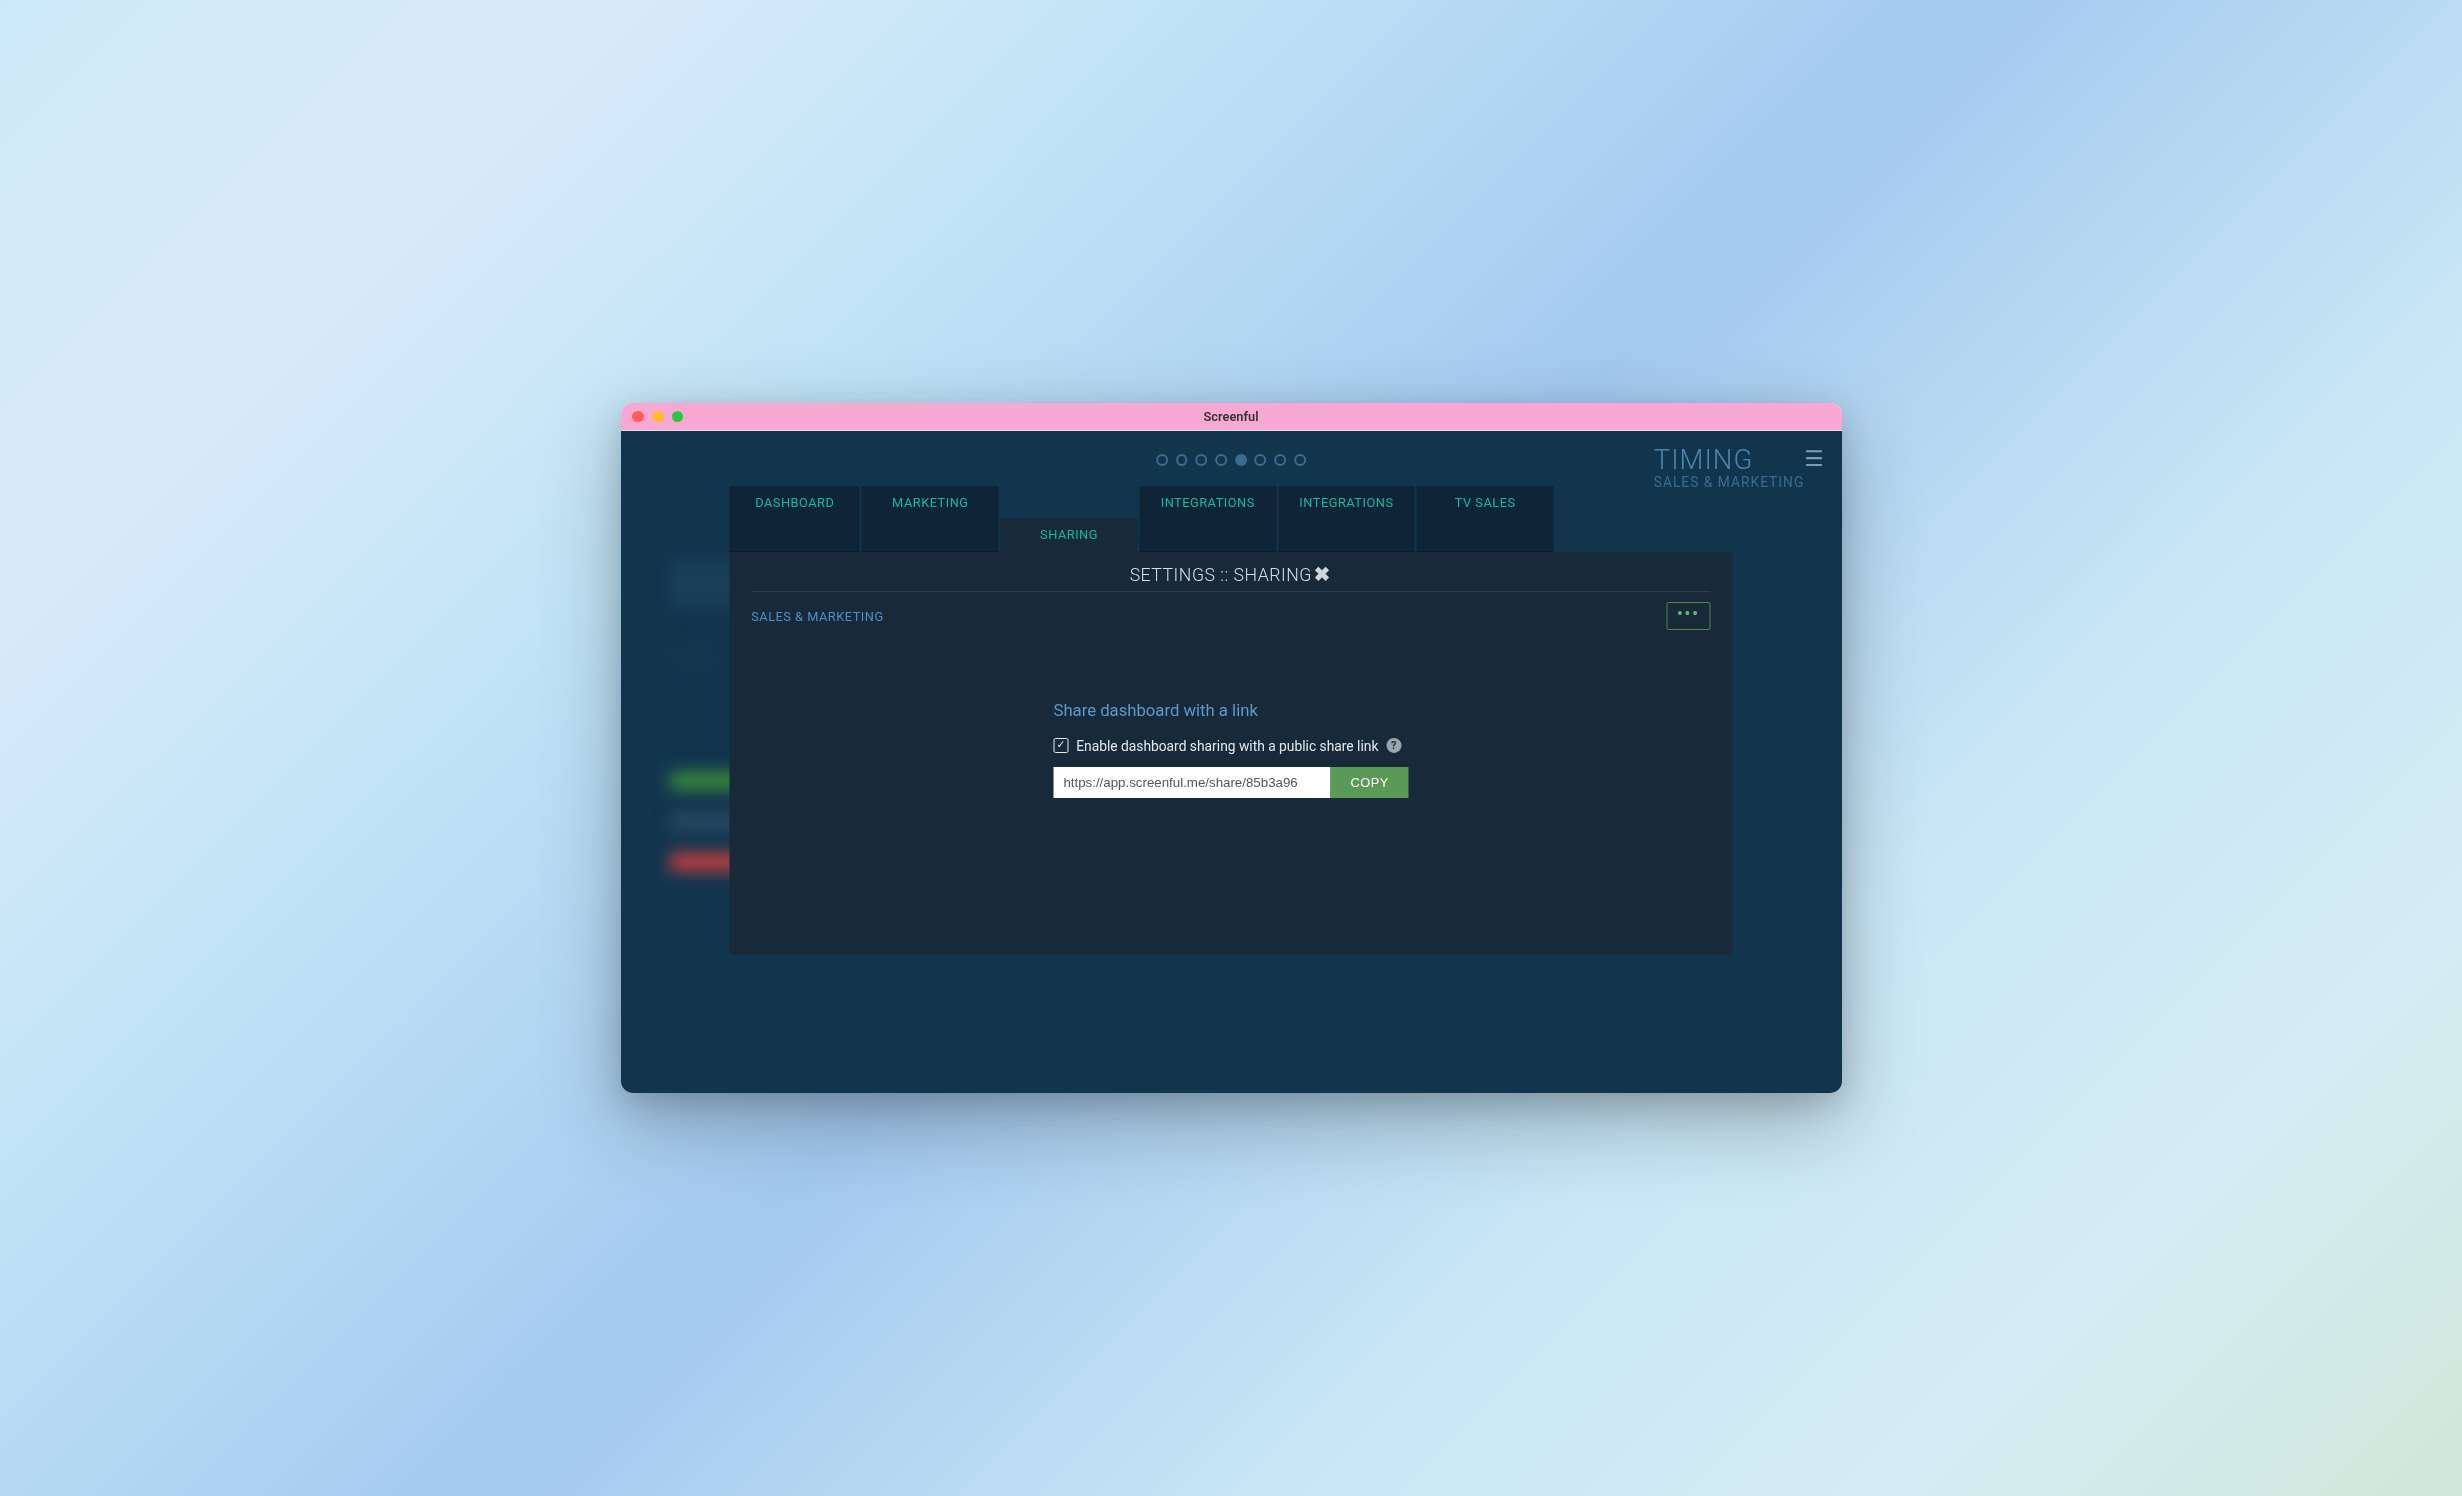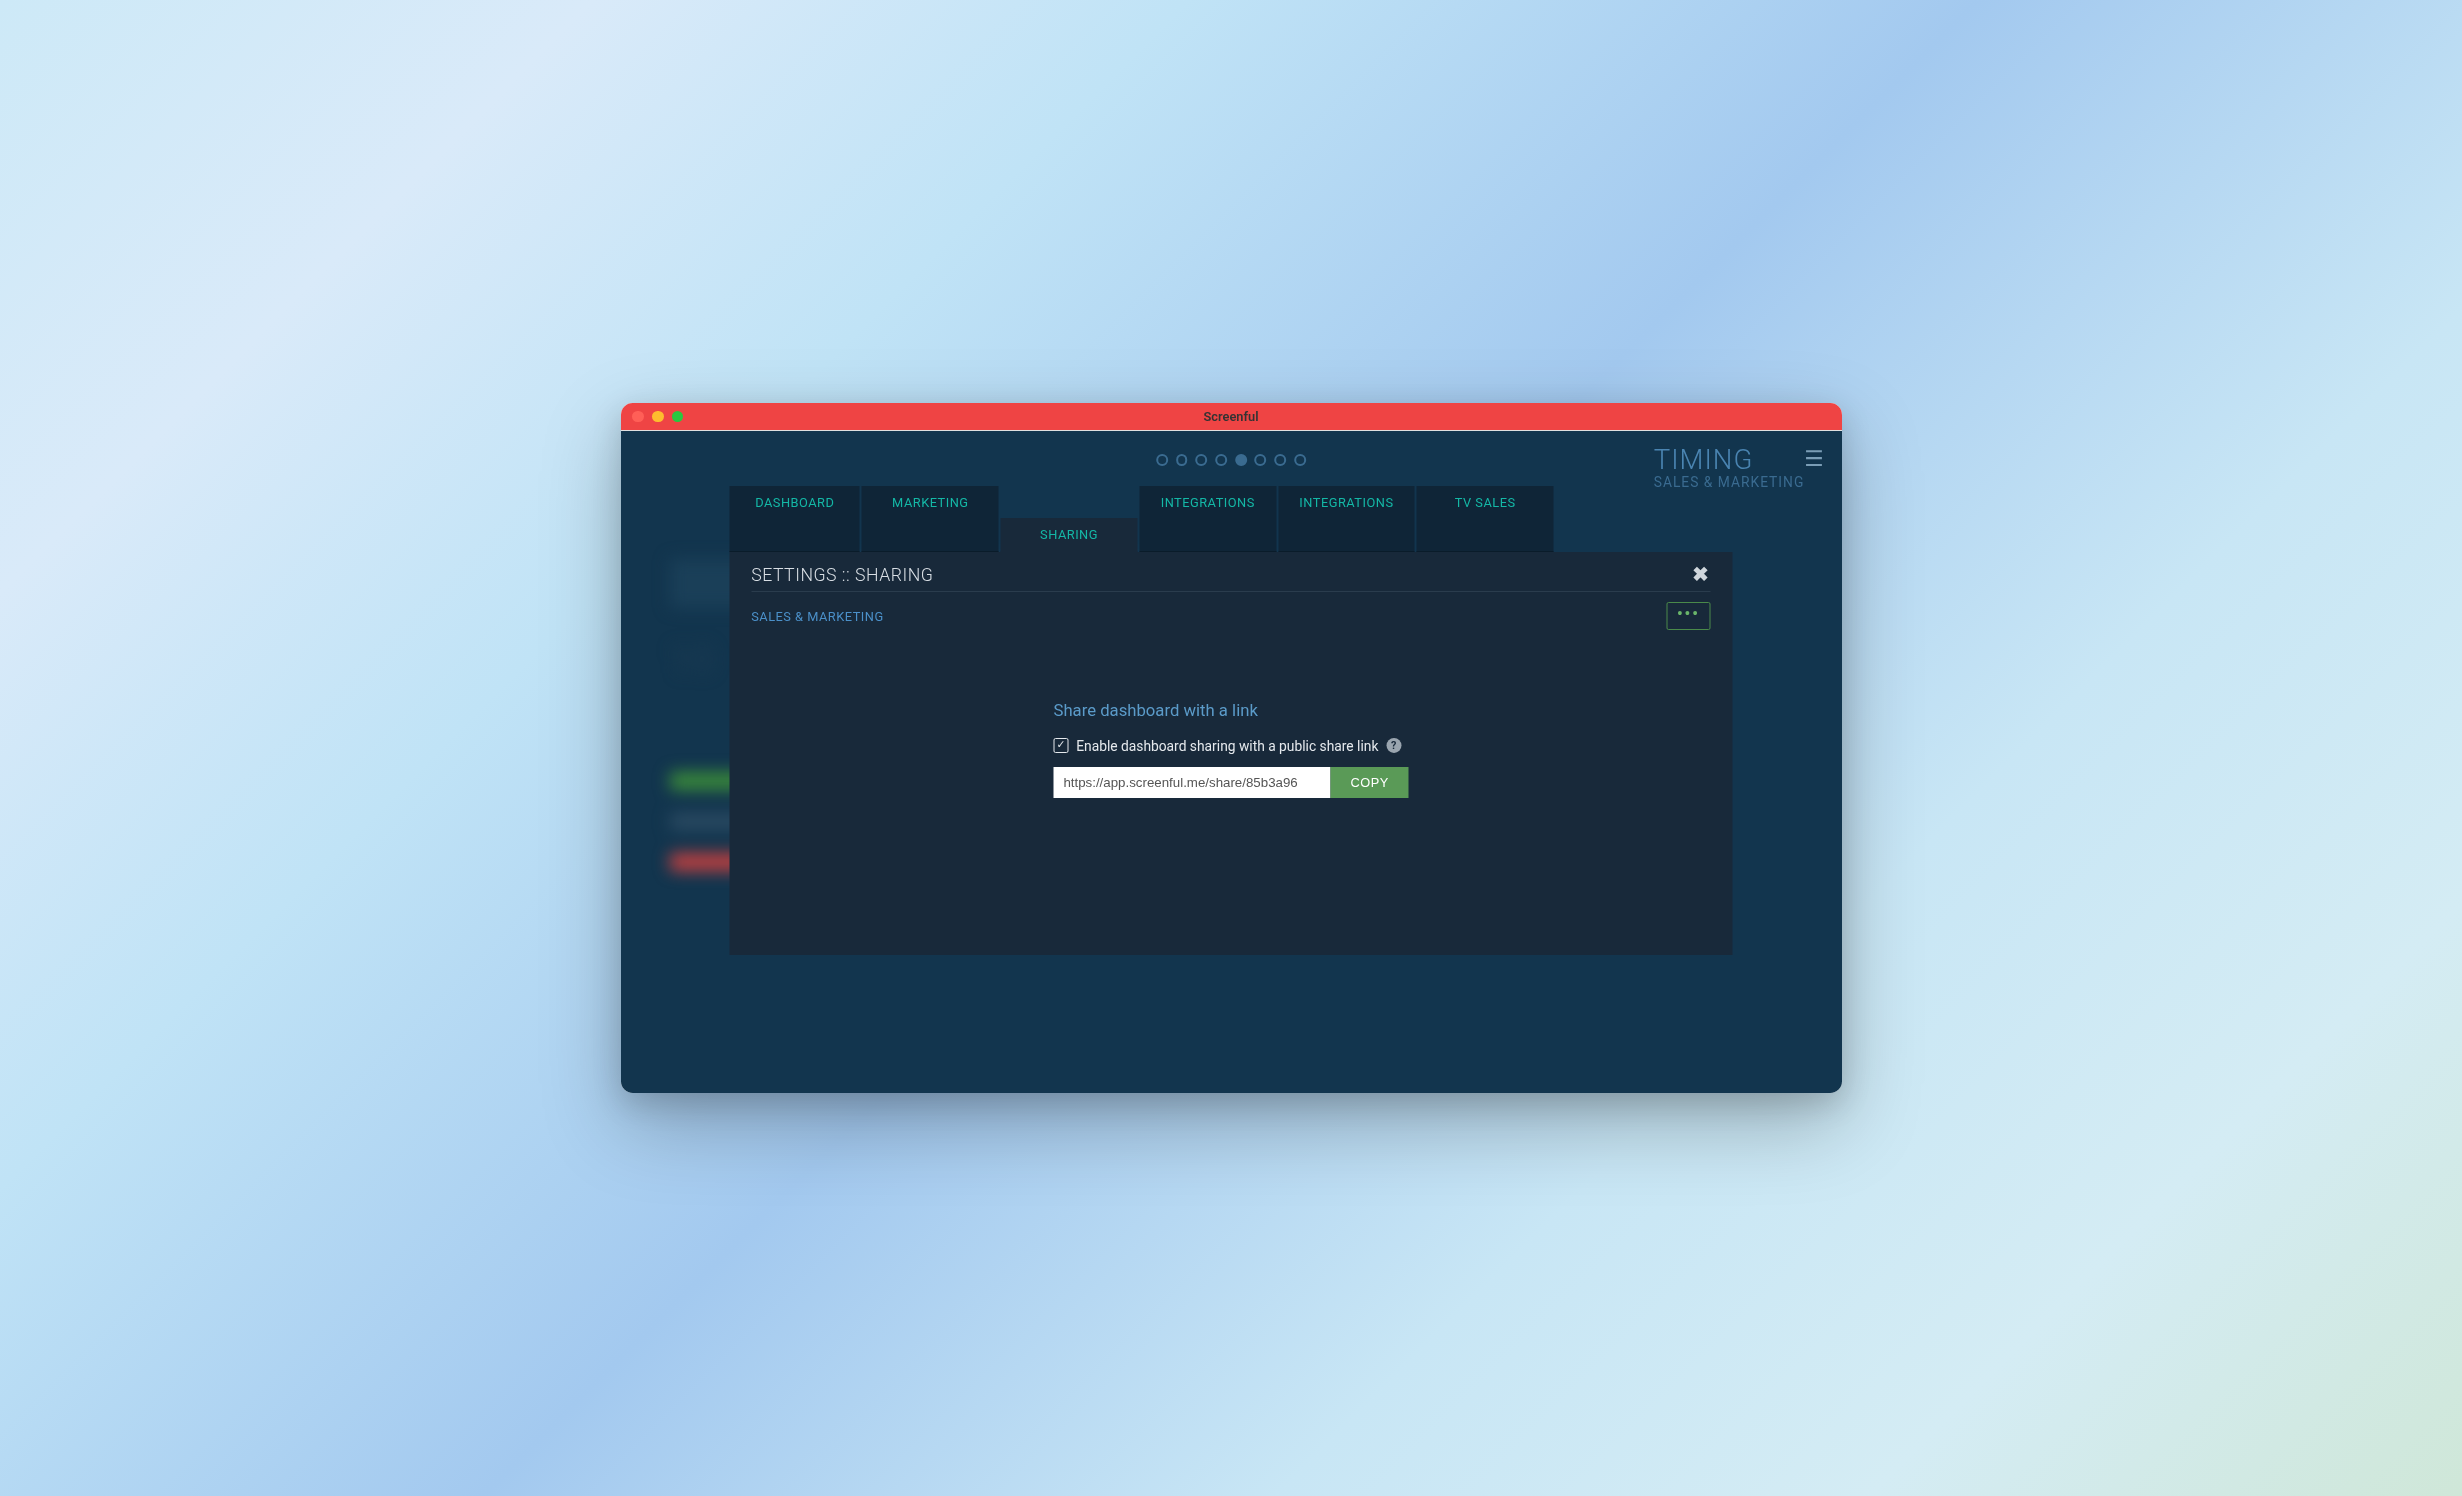--- a/index.html
+++ b/index.html
@@ -18,21 +18,21 @@
     width: 1221px;
     max-width: 100%;
     border-radius: 11.8px;
     overflow: hidden;
     box-shadow: 0 29.6px 79px rgba(0,0,0,0.25), 0 9.9px 29.6px rgba(0,0,0,0.15);
     background: #fff;
   }
 
   .titlebar {
     height: 27.6px;
-    background: #ef4444;
+    background: #f9a8d4;
     border-bottom: 1px solid #e0e0e0;
     display: flex;
     align-items: center;
     position: relative;
     padding: 0 11.8px;
   }
   .traffic-lights { display: flex; gap: 7.9px; }
   .tl { width: 11.8px; height: 11.8px; border-radius: 50%; }
   .tl.red { background: #ff5f57; }
   .tl.yellow { background: #febc2e; }
@@ -118,21 +118,21 @@
   .tab.active { background: #18293a; border-bottom: 1px solid #18293a; margin-top: 32px; }
 
   .modal {
     background: #18293a;
     width: 1003px;
     padding: 13.8px 21.7px 39px 21.7px;
     position: relative;
   }
 
   .modal-top-row {
-    display: flex; justify-content: space-between; align-items: flex-start;
+    display: flex; justify-content: center; align-items: flex-start;
     border-bottom: 1px solid #2a3c4d;
     padding-bottom: 5.9px;
   }
   .modal-title {
     color: #d8dee4;
     font-size: 17.7px;
     font-weight: 300;
     letter-spacing: 0.5px;
   }
   .close-x {

